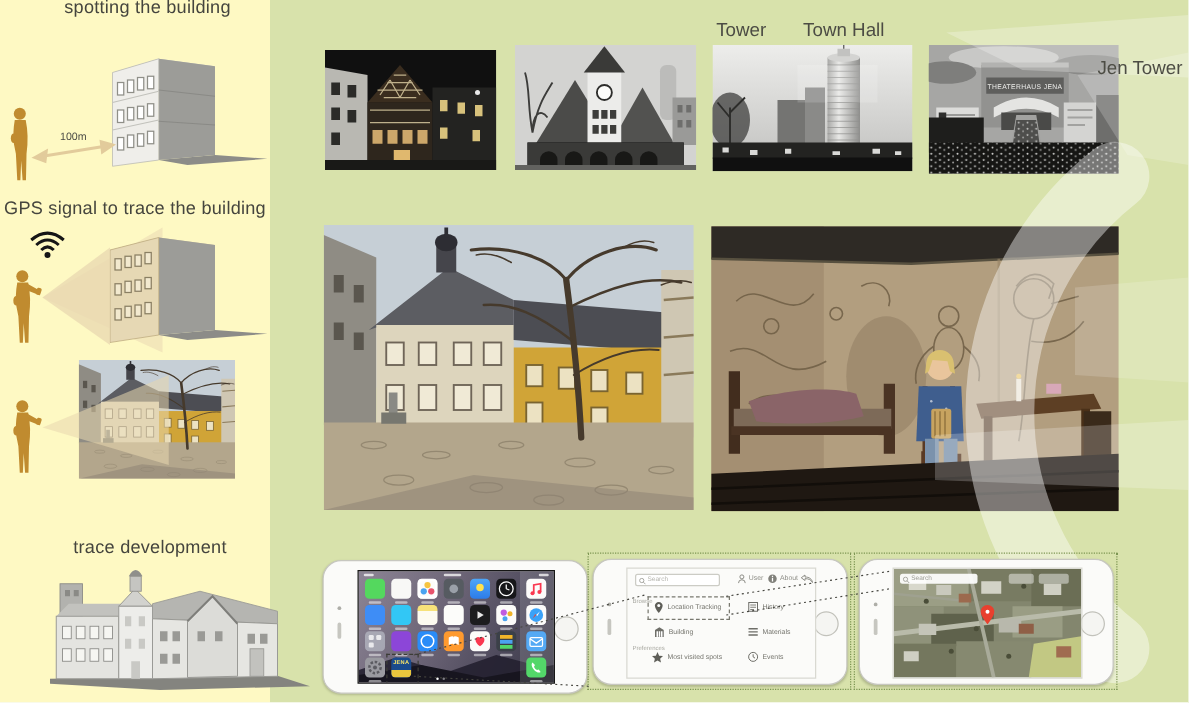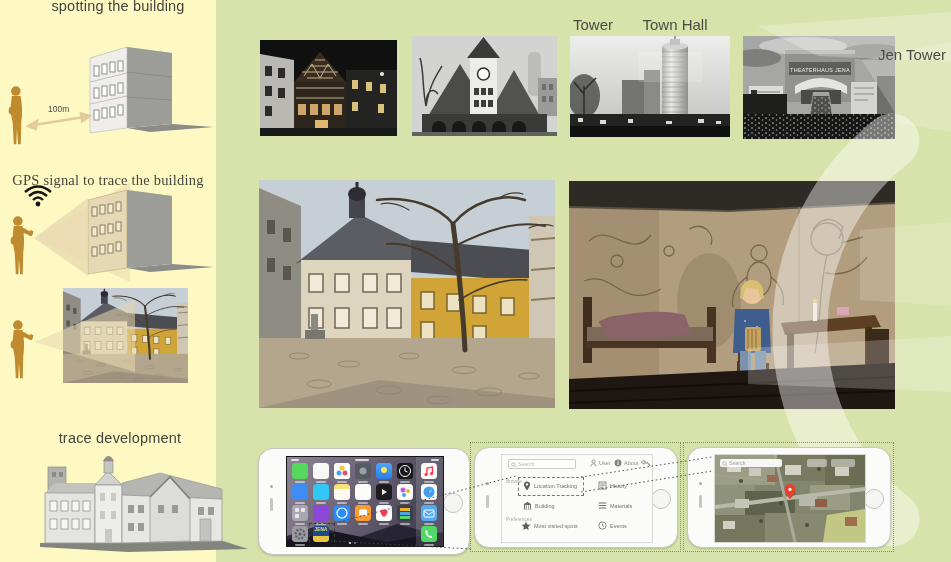--- a/index.html
+++ b/index.html
@@ -608,21 +608,21 @@
         <ellipse cx="2.8" cy="22" rx="2.2" ry="3.4"></ellipse>
       </g>
       <g stroke="#e2cb9b" stroke-width="2.4" fill="#e2cb9b">
         <path d="M34,105 L84,97" fill="none"></path>
         <polygon points="28,106 37,101 36,109"></polygon>
         <polygon points="90,96 81,93.5 82,101.5"></polygon>
       </g>
       <text x="48" y="92" font-size="8.5" fill="#4a4a44">100m</text>
     </svg>
 
-    <div class="sec-title" style="left:0px;top:172px;width:216px;font-family:Liberation Serif, serif;">GPS signal to trace the building</div>
+    <div class="sec-title" style="left:0px;top:159px;width:216px;">GPS signal to trace the building</div>
 
     <svg class="abs" style="left:0;top:178px" width="216" height="224" viewBox="0 0 216 224">
       <g transform="translate(38,22)">
         <circle cx="0" cy="4" r="2.4" fill="#161616"></circle>
         <path d="M-5,0 Q0,-5 5,0" stroke="#161616" stroke-width="2.4" fill="none"></path>
         <path d="M-9,-4 Q0,-12 9,-4" stroke="#161616" stroke-width="2.4" fill="none"></path>
         <path d="M-13,-8 Q0,-19 13,-8" stroke="#161616" stroke-width="2.4" fill="none"></path>
       </g>
       <polygon points="34,60 130,4 130,104" fill="#ead9b2" opacity=".55"></polygon>
       <polygon points="127,90 172,86 214,89 150,94" fill="#8c8c88"></polygon>

